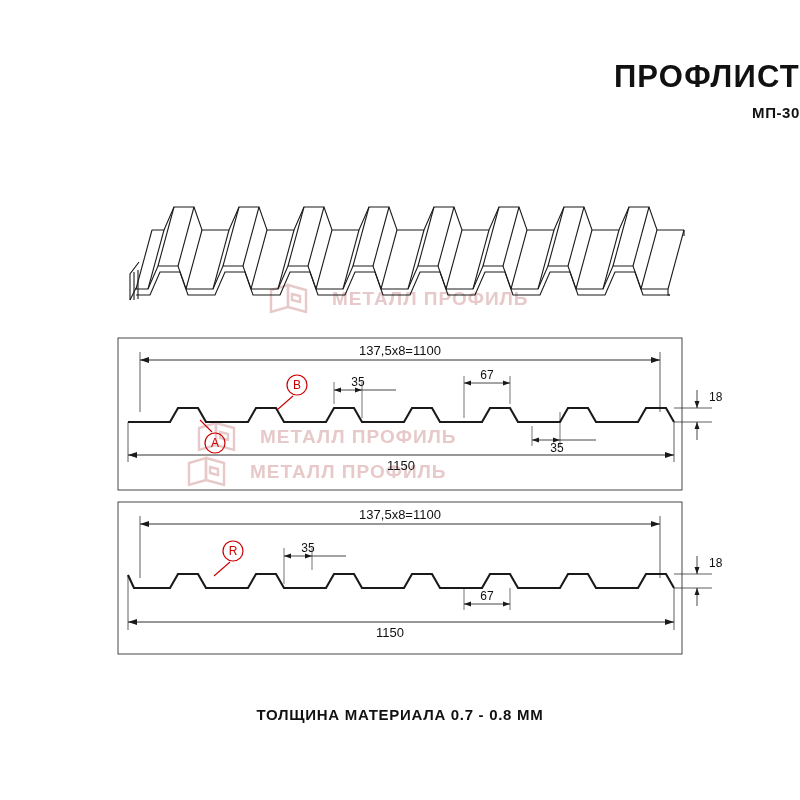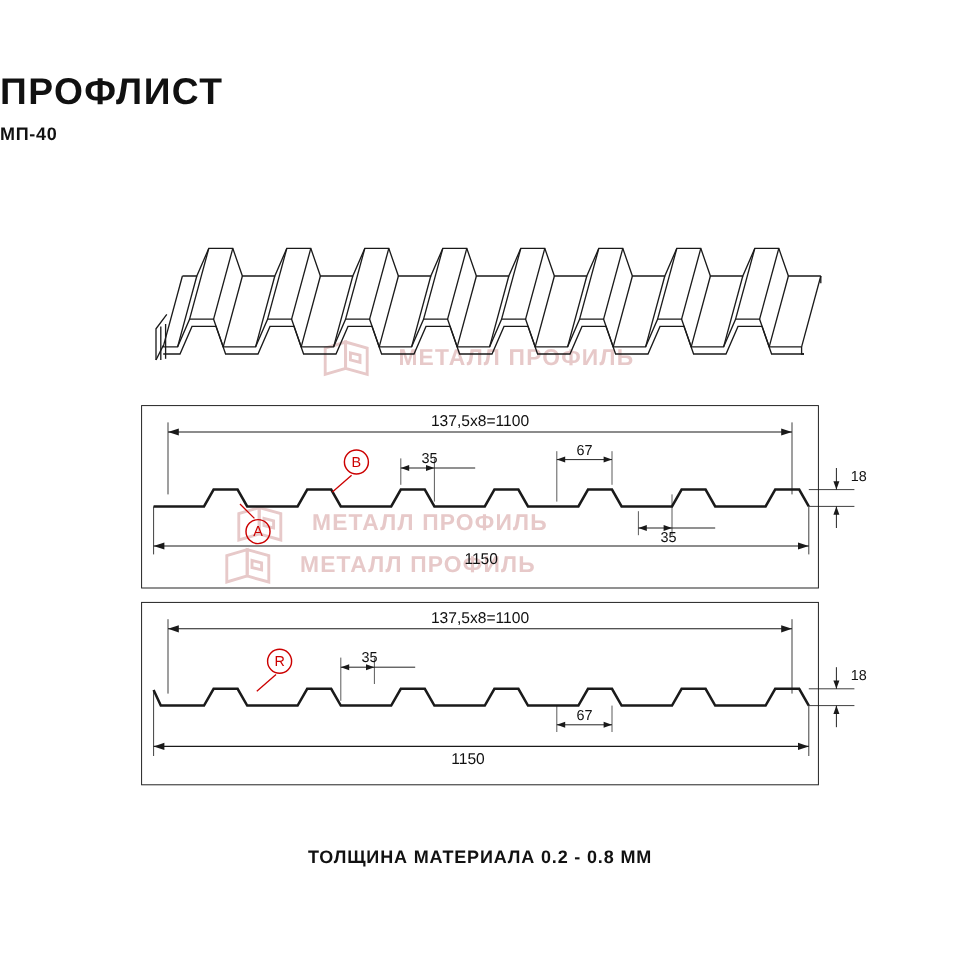--- a/index.html
+++ b/index.html
@@ -19,21 +19,21 @@
     position: absolute;
     left: 0; top: 0;
     width: 800px;
     height: 800px;
   }
   .title-block {
     position: absolute;
     left: 0;
     top: 60px;
     width: 800px;
-    text-align: left;
+    text-align: right;
   }
   .title-main {
     font-size: 31px;
     font-weight: bold;
     letter-spacing: 1.2px;
     color: #111;
     line-height: 34px;
   }
   .title-sub {
     font-size: 15px;
@@ -82,21 +82,21 @@
   .wm-2 { left: 196px; top: 420px; }
   .wm-3 { left: 186px; top: 455px; }
 </style>
 </head>
 <body>
 
 <div class="page">
 
   <div class="title-block">
     <div class="title-main">ПРОФЛИСТ</div>
-    <div class="title-sub">МП-40</div>
+    <div class="title-sub">МП-30</div>
   </div>
 
   <div class="wm wm-1">
     <div class="wm-mark">
       <svg width="52" height="34" viewBox="0 0 52 34">
         <path d="M3 30 L3 8 L20 3 L20 25 Z" fill="none" stroke="#e7c9c9" stroke-width="2.4"></path>
         <path d="M20 3 L38 8 L38 30 L20 25 Z" fill="none" stroke="#e7c9c9" stroke-width="2.4"></path>
         <path d="M24 12 L32 14 L32 20 L24 18 Z" fill="none" stroke="#e7c9c9" stroke-width="2.4"></path>
       </svg>
     </div>
@@ -329,15 +329,15 @@
       <text x="390" y="637" text-anchor="middle" font-family="Liberation Sans, sans-serif" font-size="13" fill="#111">1150</text>
 
       <g>
         <line x1="230" y1="562" x2="214" y2="576" stroke="#cc0000" stroke-width="1.1"></line>
         <circle cx="233" cy="551" r="10" fill="none" stroke="#cc0000" stroke-width="1.2"></circle>
         <text x="233" y="555" text-anchor="middle" font-family="Liberation Sans, sans-serif" font-size="12" fill="#cc0000">R</text>
       </g>
     </g>
   </svg>
 
-  <div class="footer-note">ТОЛЩИНА МАТЕРИАЛА 0.2 - 0.8 ММ</div>
+  <div class="footer-note">ТОЛЩИНА МАТЕРИАЛА 0.7 - 0.8 ММ</div>
 
 </div>
 
 </body></html>

